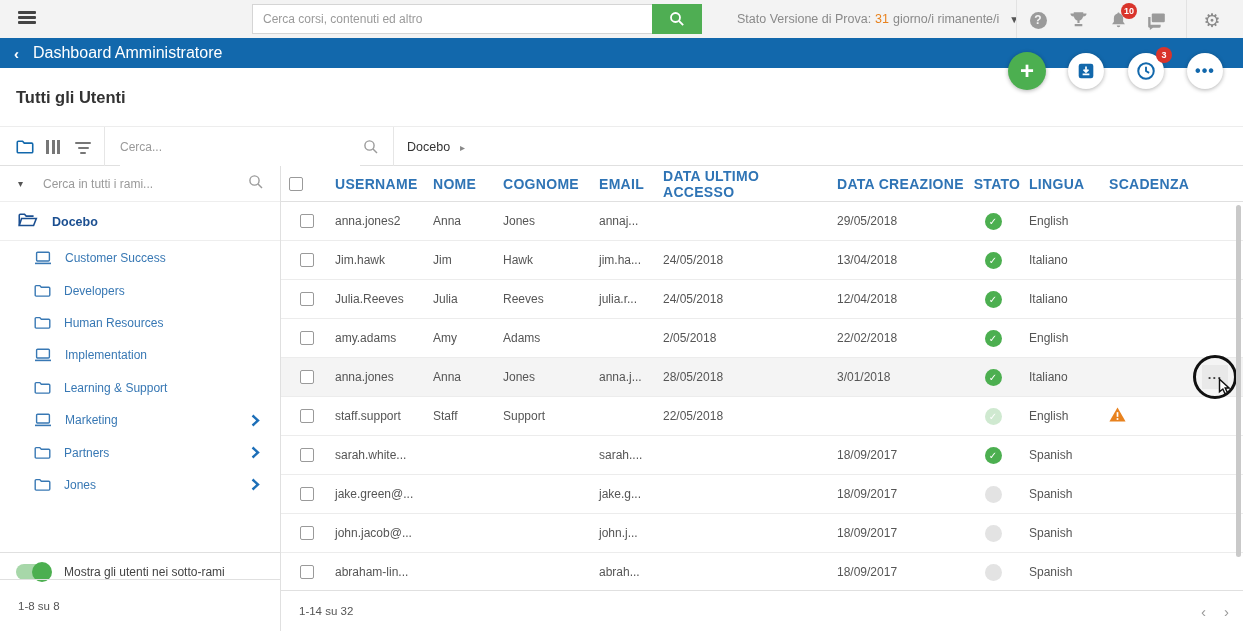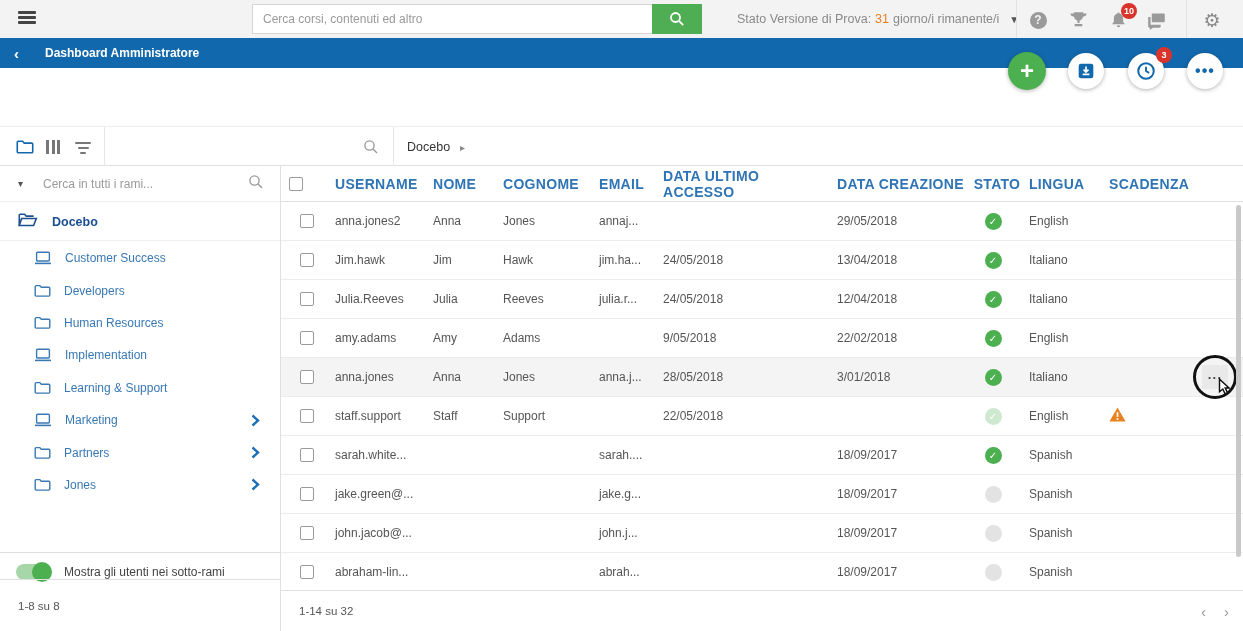--- a/index.html
+++ b/index.html
@@ -31,21 +31,21 @@
     font-size:12px; font-weight:bold; display:flex; align-items:center; justify-content:center; }
   .badge { position:absolute; top:-6px; right:-8px; min-width:16px; height:16px; border-radius:8px;
     background:#d9342b; color:#fff; font-size:9px; font-weight:bold; display:flex; align-items:center;
     justify-content:center; padding:0 3px; }
   .gear-glyph { font-family:"DejaVu Sans",sans-serif; font-size:19px; color:#8a8a8a; line-height:1; }
 
   
   .bluebar { position:absolute; top:38px; left:0; right:0; height:30px; background:#1268ac;
     display:flex; align-items:center; color:#fff; }
   .back-chevron { margin-left:14px; font-size:15px; font-weight:bold; cursor:pointer; }
-  .bluebar-label { margin-left:26px; font-size:12px; font-weight:bold; cursor:pointer; }
+  .bluebar-label { margin-left:14px; font-size:16px; font-weight:normal; cursor:pointer; }
 
   
   .titlebar { position:absolute; top:68px; left:0; right:0; height:58px; background:#fff; }
   .page-title { position:absolute; left:16px; top:20px; font-size:16.5px; color:#333; }
 
   
   .fab { position:absolute; border-radius:50%; display:flex; align-items:center; justify-content:center;
     cursor:pointer; box-shadow:0 1px 4px rgba(0,0,0,.3); z-index:30; }
   .fab-add { left:1008px; top:52px; width:38px; height:38px; background:#4caf50; color:#fff;
     font-size:24px; font-weight:bold; }
@@ -188,20 +188,23 @@
         <span class="gear-glyph">⚙</span>
       </div>
     </div>
   </header>
 
   <div class="bluebar">
     <span class="back-chevron">‹</span>
     <span class="bluebar-label">Dashboard Amministratore</span>
   </div>
 
+  <div class="titlebar">
+    <h1 class="page-title">Tutti gli Utenti</h1>
+  </div>
 
   <div class="fab fab-add">
     <span>+</span>
   </div>
   <div class="fab fab-white fab-archive">
     <svg width="18" height="18" viewBox="0 0 16 16">
       <rect x="1.5" y="1.5" width="13" height="13" rx="2" fill="#1268ac"></rect>
       <path d="M8 4v4.2M5.8 6.8 8 9l2.2-2.2M5 11h6" stroke="#fff" stroke-width="1.5" fill="none"></path>
     </svg>
   </div>
@@ -224,20 +227,21 @@
     </div>
     <div class="tb-ico cols-icon" style="left:46px; top:13px">
       <span></span><span></span><span></span>
     </div>
     <div class="tb-ico filter-icon" style="left:74px; top:15px">
       <span style="width:16px"></span>
         <span style="width:11px"></span>
         <span style="width:6px"></span>
     </div>
     <div class="tb-sep" style="left:104px"></div>
+    <input class="tb-search" type="text" placeholder="Cerca..." style="">
     <div class="tb-mag">
       <svg width="16" height="16" viewBox="0 0 16 16">
         <circle cx="6.5" cy="6.5" r="4.6" fill="none" stroke="#9a9a9a" stroke-width="1.4"></circle>
         <line x1="10" y1="10" x2="14" y2="14" stroke="#9a9a9a" stroke-width="1.4"></line>
       </svg>
     </div>
     <div class="tb-sep" style="left:393px"></div>
     <div class="breadcrumb">
       <span>Docebo</span>
       <span class="bc-arrow">▸</span>
@@ -429,21 +433,21 @@
             <div class="cell actions-cell"></div>
           </div>
           <div class="grid-row trow">
             <div class="cell cb-cell">
               <div class="checkbox"></div>
             </div>
             <div class="cell">amy.adams</div>
             <div class="cell">Amy</div>
             <div class="cell">Adams</div>
             <div class="cell"></div>
-            <div class="cell">9/05/2018</div>
+            <div class="cell">2/05/2018</div>
             <div class="cell">22/02/2018</div>
             <div class="cell stato-cell">
               <span class="dot active">✓</span>
             </div>
             <div class="cell">English</div>
             <div class="cell"></div>
             <div class="cell actions-cell"></div>
           </div>
           <div class="grid-row trow hl">
             <div class="cell cb-cell">

